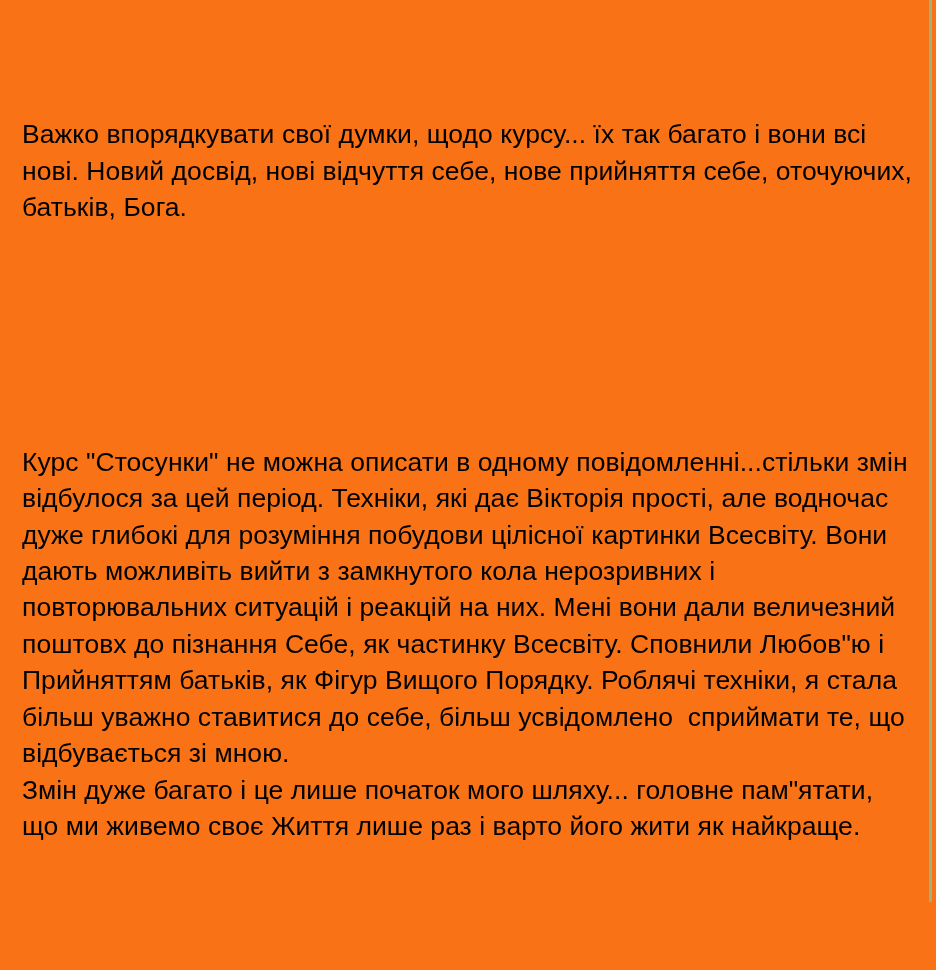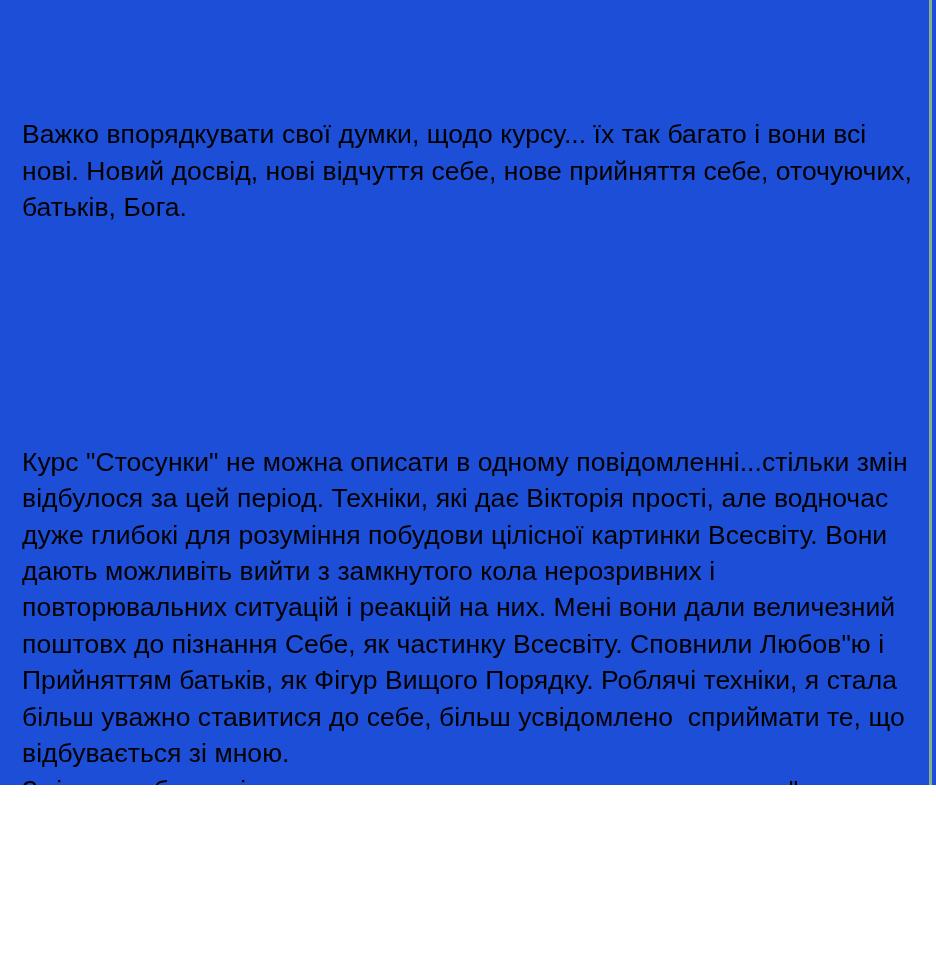--- a/index.html
+++ b/index.html
@@ -10,22 +10,22 @@
     width: 936px;
     height: 970px;
     background: #ffffff;
     font-family: "Liberation Sans", sans-serif;
     overflow: hidden;
   }
 
   #message-screenshot {
     position: relative;
     width: 936px;
-    height: 785px;
-    background: #1d4ed8;
+    height: 970px;
+    background: #f97316;
     box-sizing: border-box;
     overflow: hidden;
   }
 
   
   #right-accent-rule {
     position: absolute;
     top: 0;
     left: 929px;
     width: 3px;

